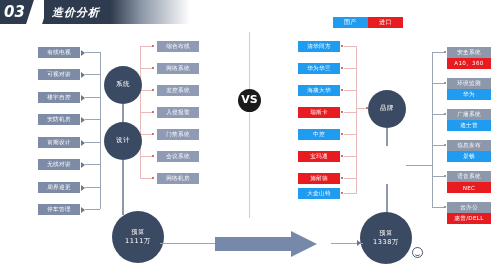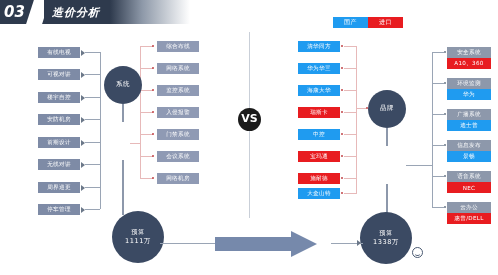--- a/index.html
+++ b/index.html
@@ -236,29 +236,32 @@
   <div class="dot" style="left:152px; top:133px;"></div>
   <div class="dot" style="left:152px; top:155px;"></div>
   <div class="dot" style="left:152px; top:177px;"></div>
 
   <div class="ln pink" style="left:130px; top:88px; width:10px; height:1px;"></div>
   <div class="ln pink" style="left:130px; top:143px; width:10px; height:1px;"></div>
 
   <div class="circ" style="left:104px; top:66px; width:38px; height:38px;">
     <span>系统</span>
   </div>
+  <div class="circ" style="left:104px; top:122px; width:38px; height:38px;">
+    <span>设计</span>
+  </div>
   <div class="ln stem" style="left:122px; top:104px; height:18px;"></div>
   <div class="ln stem" style="left:122px; top:160px; height:55px;"></div>
 
   <div class="circ budget" style="left:112px; top:211px; width:52px; height:52px;">
     <span>预算</span>
     <span class="val">1111万</span>
   </div>
 
-  <div class="circ vs" style="left:238px; top:108px; width:23px; height:23px;">
+  <div class="circ vs" style="left:238px; top:89px; width:23px; height:23px;">
     <span>VS</span>
   </div>
 
   <div class="bbox blue" style="left:298px; top:41px;  width:42px;">清华同方</div>
   <div class="bbox blue" style="left:298px; top:63px;  width:42px;">华为华三</div>
   <div class="bbox blue" style="left:298px; top:85px;  width:42px;">海康大华</div>
   <div class="bbox red" style="left:298px; top:107px; width:42px;">瑞斯卡</div>
   <div class="bbox blue" style="left:298px; top:129px; width:42px;">中控</div>
   <div class="bbox red" style="left:298px; top:151px; width:42px;">宝玛通</div>
   <div class="bbox red" style="left:298px; top:173px; width:42px;">施耐德</div>

